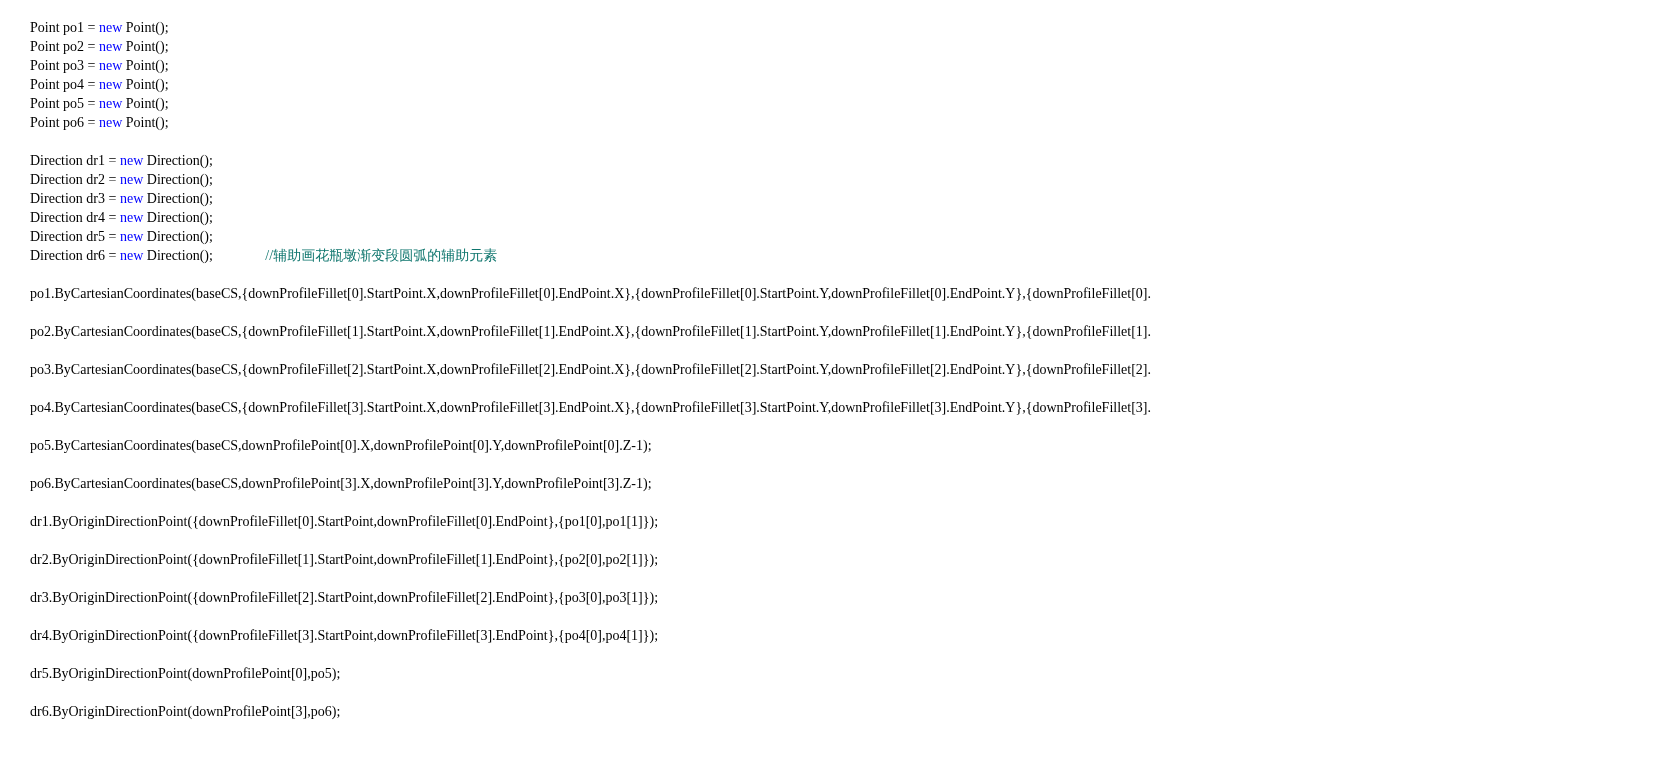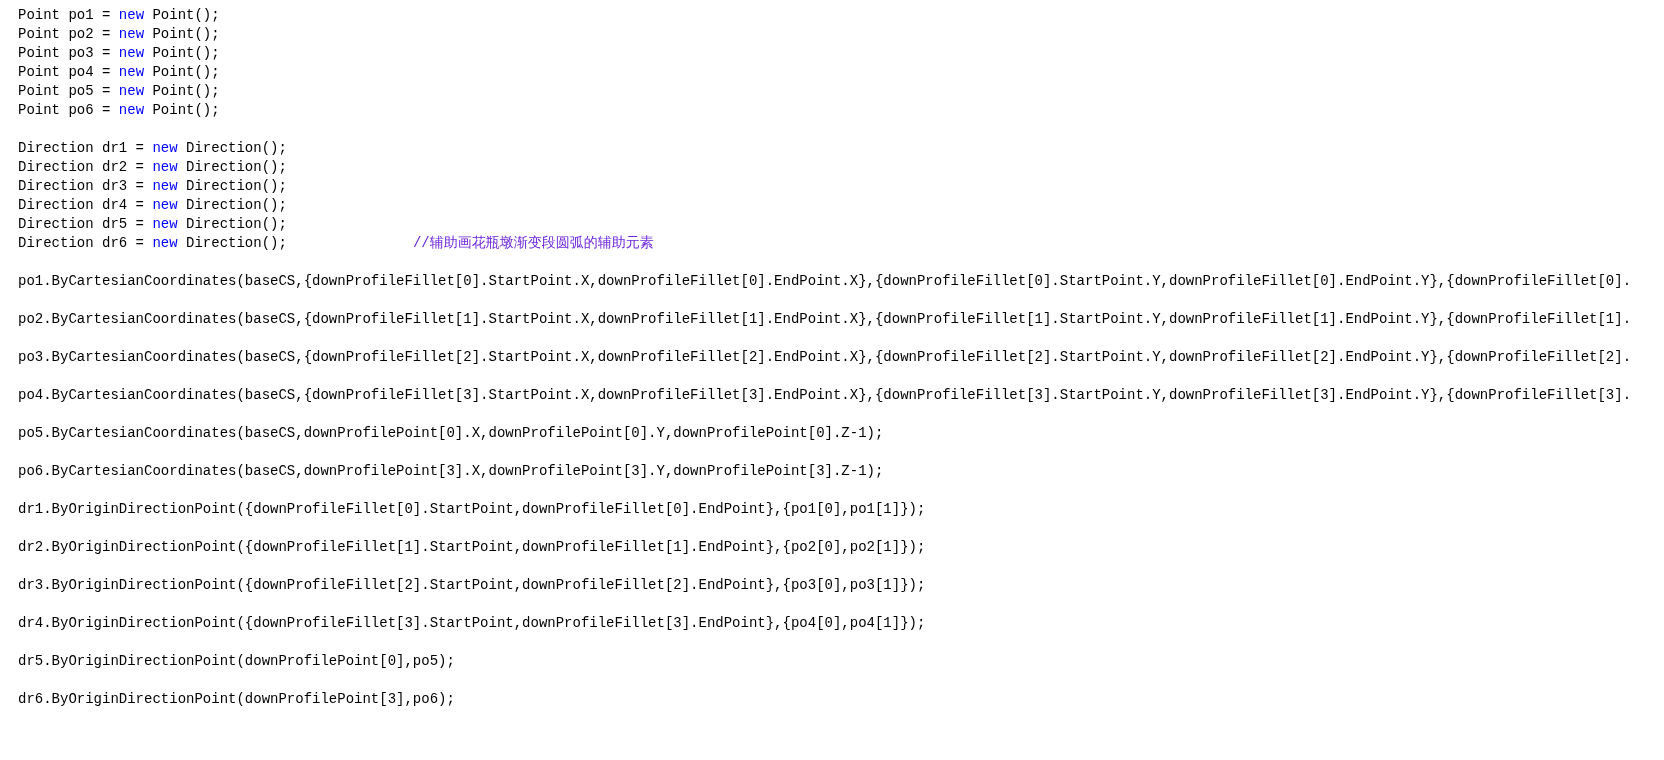--- a/index.html
+++ b/index.html
@@ -1,24 +1,24 @@
 <!DOCTYPE html>
 <html><head>
 <meta charset="utf-8">
 <style>
   html,body{margin:0;padding:0;background:#fff;}
   pre.code{
-    font-family:Liberation Mono, monospace;
+    font-family:Liberation Serif, serif;
     font-size:14px;
     line-height:19px;
     color:#000;
-    margin:0;
+    margin:12px;
     padding:6px 0 0 18px;
     white-space:pre;
     overflow:hidden;
   }
   .kw{color:#0000ff;}
-  .cm{color:#6d28d9;}
+  .cm{color:#0f766e;}
 </style>
 </head>
 <body>
 
 <pre class="code" id="code-block"><div><span>Point po1 = </span><span class="kw">new</span><span> Point();</span></div><div><span>Point po2 = </span><span class="kw">new</span><span> Point();</span></div><div><span>Point po3 = </span><span class="kw">new</span><span> Point();</span></div><div><span>Point po4 = </span><span class="kw">new</span><span> Point();</span></div><div><span>Point po5 = </span><span class="kw">new</span><span> Point();</span></div><div><span>Point po6 = </span><span class="kw">new</span><span> Point();</span></div><div>&nbsp;</div><div><span>Direction dr1 = </span><span class="kw">new</span><span> Direction();</span></div><div><span>Direction dr2 = </span><span class="kw">new</span><span> Direction();</span></div><div><span>Direction dr3 = </span><span class="kw">new</span><span> Direction();</span></div><div><span>Direction dr4 = </span><span class="kw">new</span><span> Direction();</span></div><div><span>Direction dr5 = </span><span class="kw">new</span><span> Direction();</span></div><div><span>Direction dr6 = </span><span class="kw">new</span><span> Direction();               </span><span class="cm">//辅助画花瓶墩渐变段圆弧的辅助元素</span></div><div>&nbsp;</div><div><span>po1.ByCartesianCoordinates(baseCS,{downProfileFillet[0].StartPoint.X,downProfileFillet[0].EndPoint.X},{downProfileFillet[0].StartPoint.Y,downProfileFillet[0].EndPoint.Y},{downProfileFillet[0].</span></div><div>&nbsp;</div><div><span>po2.ByCartesianCoordinates(baseCS,{downProfileFillet[1].StartPoint.X,downProfileFillet[1].EndPoint.X},{downProfileFillet[1].StartPoint.Y,downProfileFillet[1].EndPoint.Y},{downProfileFillet[1].</span></div><div>&nbsp;</div><div><span>po3.ByCartesianCoordinates(baseCS,{downProfileFillet[2].StartPoint.X,downProfileFillet[2].EndPoint.X},{downProfileFillet[2].StartPoint.Y,downProfileFillet[2].EndPoint.Y},{downProfileFillet[2].</span></div><div>&nbsp;</div><div><span>po4.ByCartesianCoordinates(baseCS,{downProfileFillet[3].StartPoint.X,downProfileFillet[3].EndPoint.X},{downProfileFillet[3].StartPoint.Y,downProfileFillet[3].EndPoint.Y},{downProfileFillet[3].</span></div><div>&nbsp;</div><div><span>po5.ByCartesianCoordinates(baseCS,downProfilePoint[0].X,downProfilePoint[0].Y,downProfilePoint[0].Z-1);</span></div><div>&nbsp;</div><div><span>po6.ByCartesianCoordinates(baseCS,downProfilePoint[3].X,downProfilePoint[3].Y,downProfilePoint[3].Z-1);</span></div><div>&nbsp;</div><div><span>dr1.ByOriginDirectionPoint({downProfileFillet[0].StartPoint,downProfileFillet[0].EndPoint},{po1[0],po1[1]});</span></div><div>&nbsp;</div><div><span>dr2.ByOriginDirectionPoint({downProfileFillet[1].StartPoint,downProfileFillet[1].EndPoint},{po2[0],po2[1]});</span></div><div>&nbsp;</div><div><span>dr3.ByOriginDirectionPoint({downProfileFillet[2].StartPoint,downProfileFillet[2].EndPoint},{po3[0],po3[1]});</span></div><div>&nbsp;</div><div><span>dr4.ByOriginDirectionPoint({downProfileFillet[3].StartPoint,downProfileFillet[3].EndPoint},{po4[0],po4[1]});</span></div><div>&nbsp;</div><div><span>dr5.ByOriginDirectionPoint(downProfilePoint[0],po5);</span></div><div>&nbsp;</div><div><span>dr6.ByOriginDirectionPoint(downProfilePoint[3],po6);</span></div></pre>
 
 </body></html>

